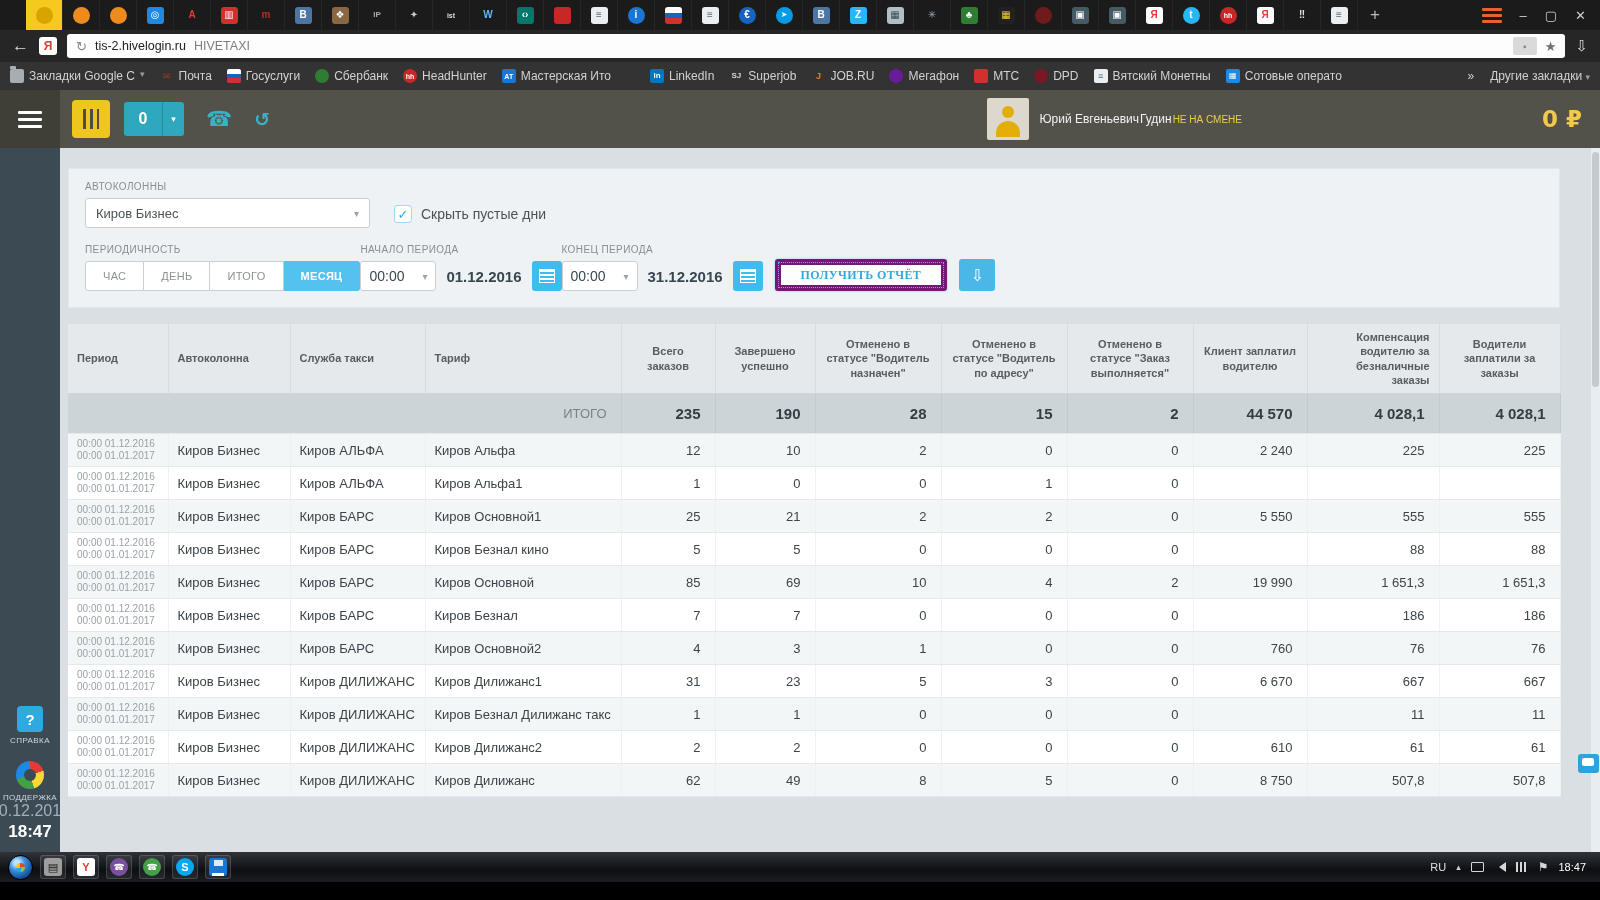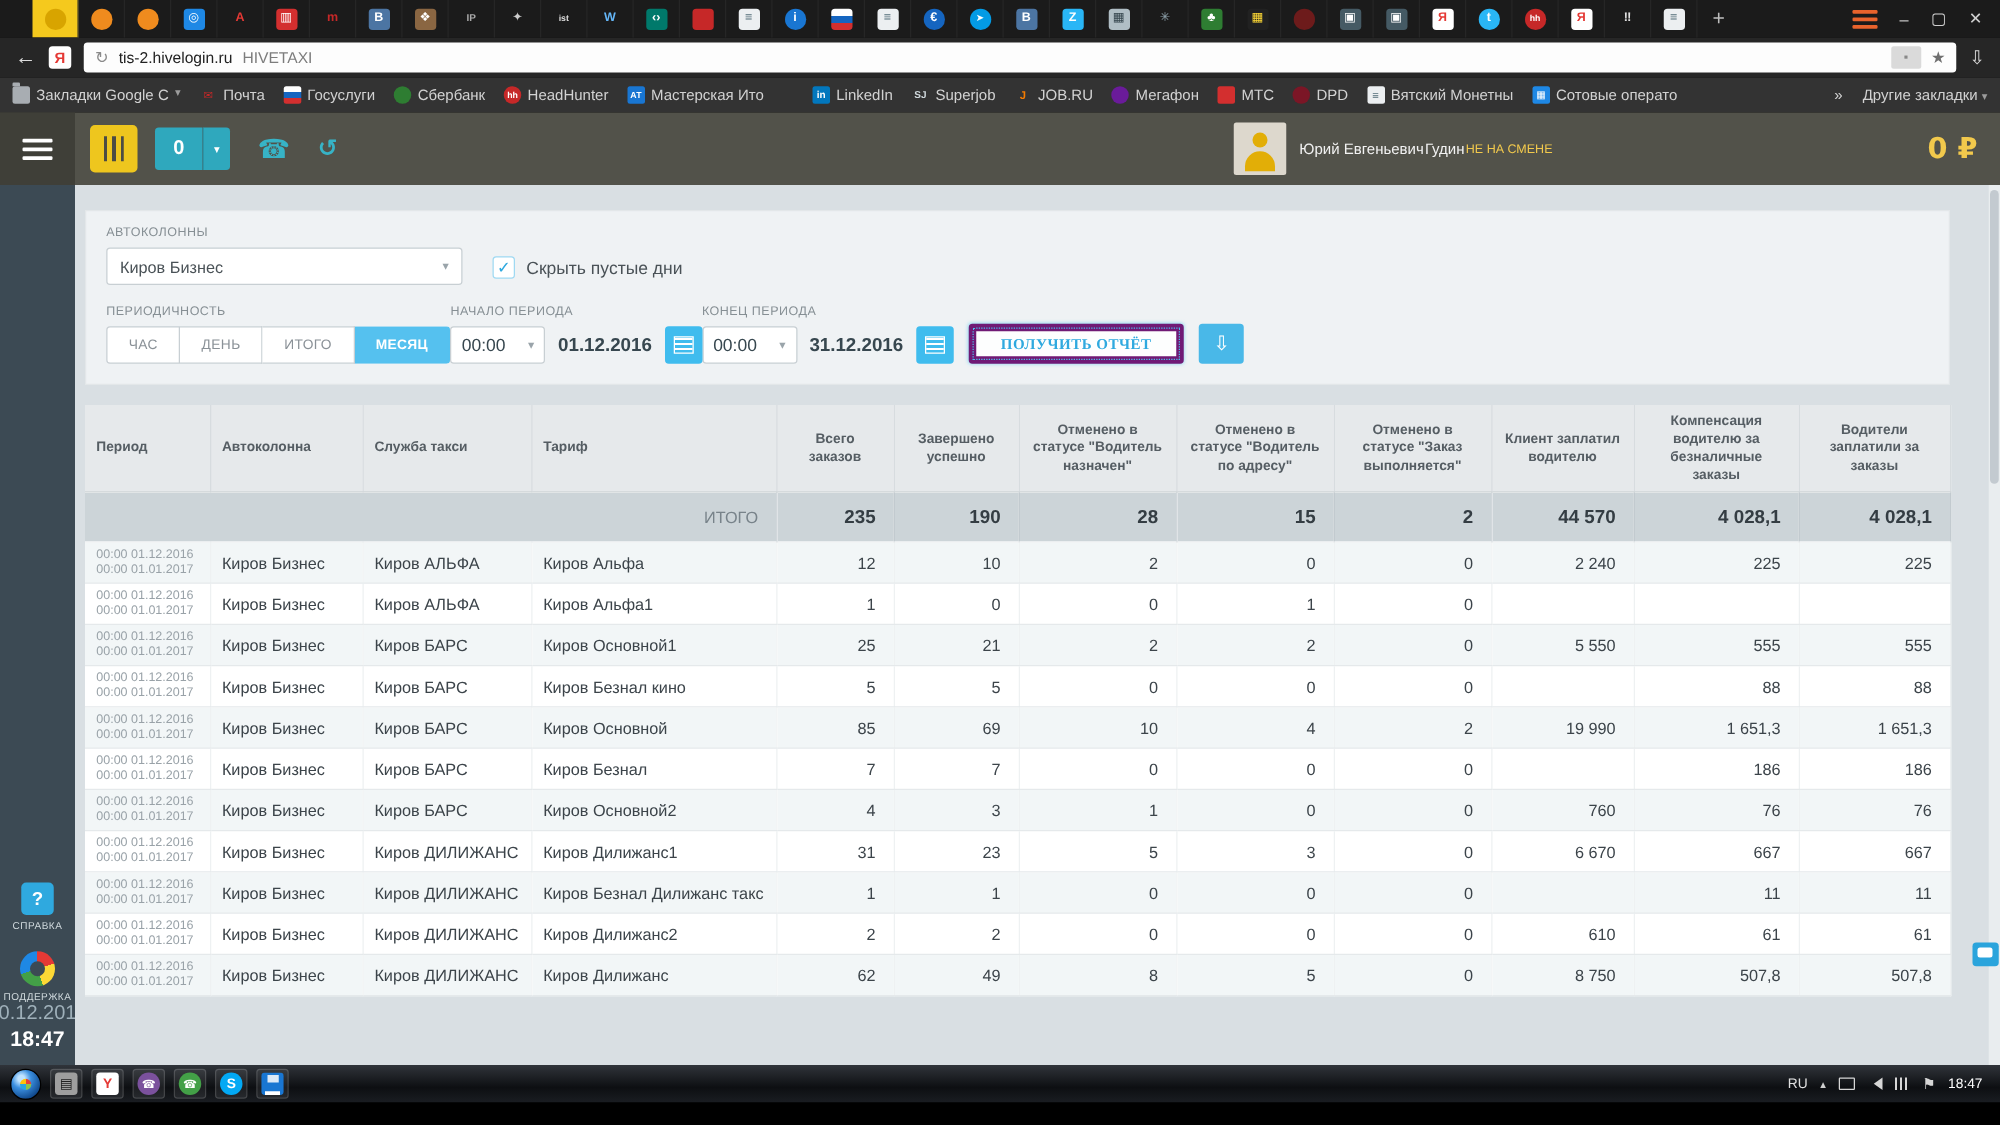--- a/index.html
+++ b/index.html
@@ -467,21 +467,21 @@
               <th style="text-align: left;">Период</th>
               <th style="text-align: left;">Автоколонна</th>
               <th style="text-align: left;">Служба такси</th>
               <th style="text-align: left;">Тариф</th>
               <th style="text-align: center;">Всего заказов</th>
               <th style="text-align: center;">Завершено успешно</th>
               <th style="text-align: center;">Отменено в статусе "Водитель назначен"</th>
               <th style="text-align: center;">Отменено в статусе "Водитель по адресу"</th>
               <th style="text-align: center;">Отменено в статусе "Заказ выполняется"</th>
               <th style="text-align: center;">Клиент заплатил водителю</th>
-              <th style="text-align: center;">Компенсация водителю за безналичные заказы</th>
+              <th style="text-align: right;">Компенсация водителю за безналичные заказы</th>
               <th style="text-align: center;">Водители заплатили за заказы</th>
             </tr>
           <tr class="trow-total">
               <td colspan="4" class="tlabel">ИТОГО</td>
               <td class="tval">235</td>
               <td class="tval">190</td>
               <td class="tval">28</td>
               <td class="tval">15</td>
               <td class="tval">2</td>
               <td class="tval">44 570</td>

